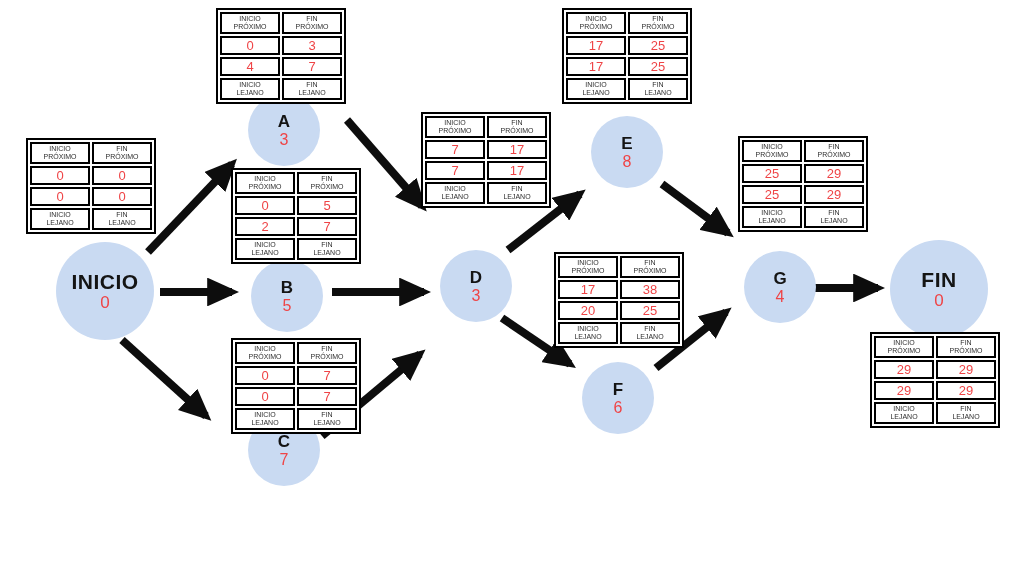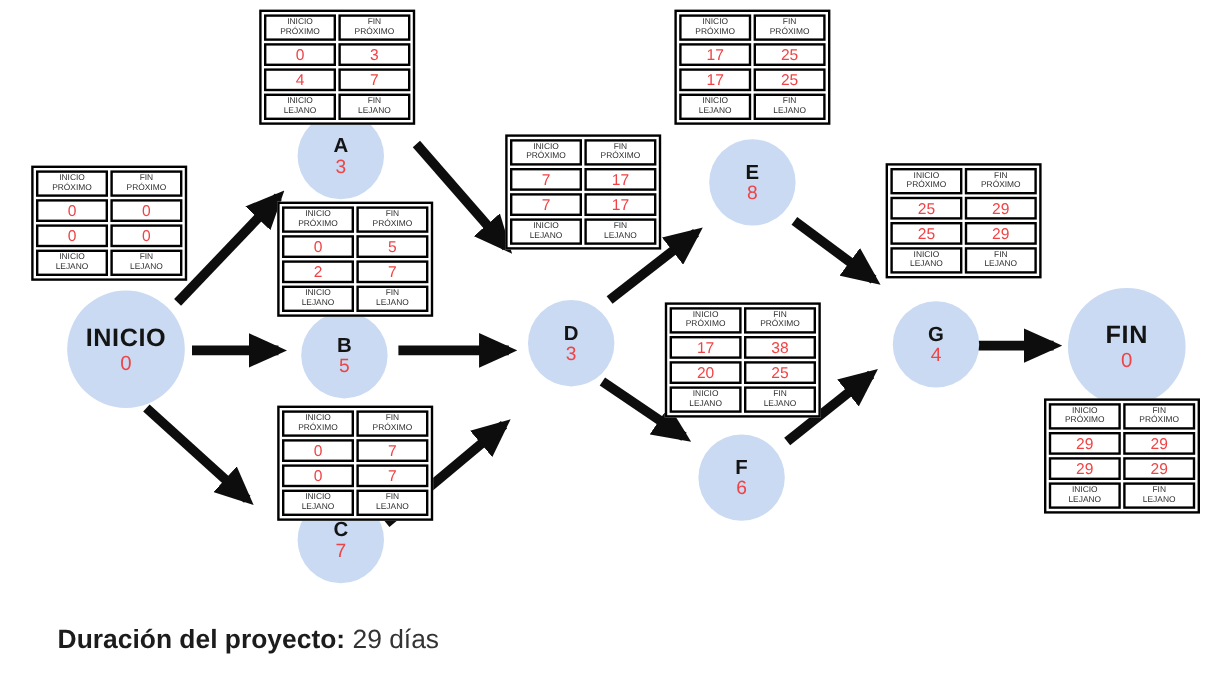--- a/index.html
+++ b/index.html
@@ -312,17 +312,14 @@
         </tr>
     <tr>
           <td class="hd">INICIO
 LEJANO</td>
         <td class="hd">FIN
 LEJANO</td>
         </tr>
   </tbody>
     </table>
 
-  <div class="caption">
-    <span class="cb">Duración del proyecto:</span><span> 29 días</span>
-  </div>
 
 </div>
 
 </body></html>

